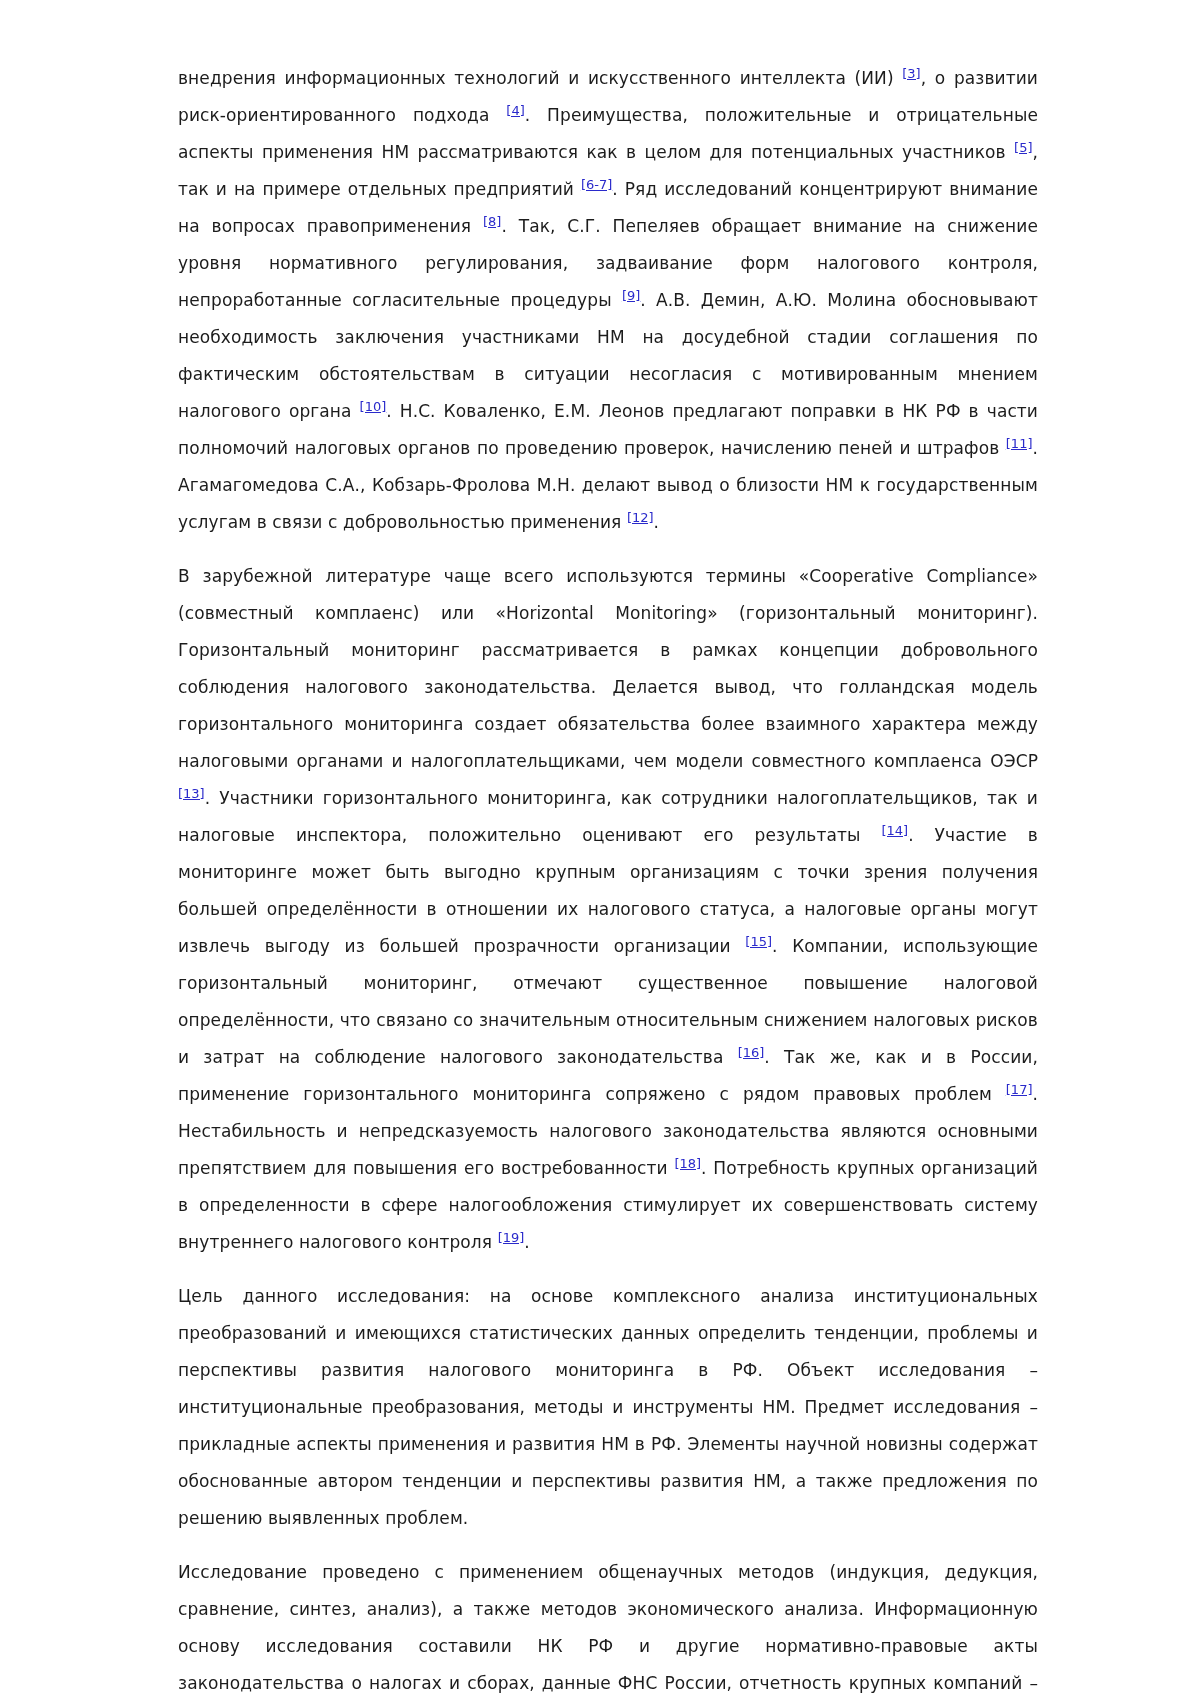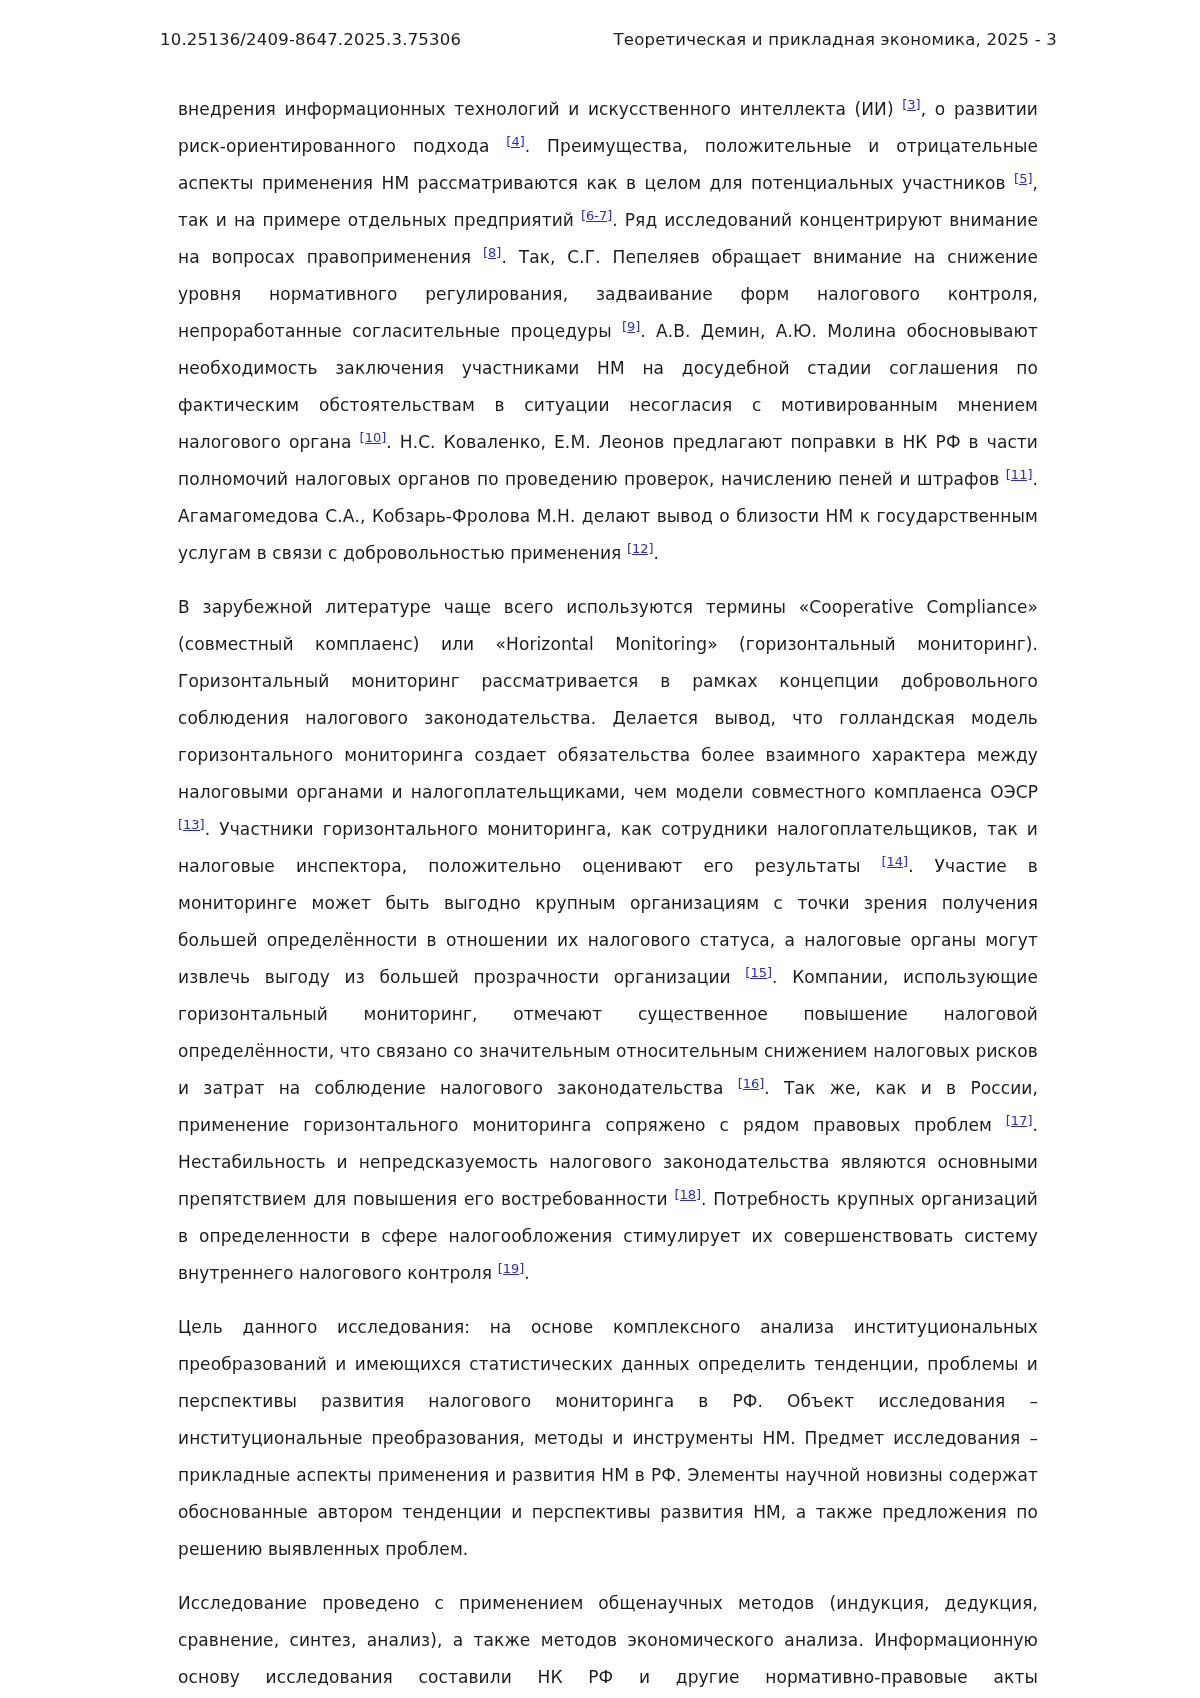--- a/index.html
+++ b/index.html
@@ -29,42 +29,38 @@
     color: #1c1c1c;
     white-space: nowrap;
   }
   .article-body {
     margin: 26px 162px 0 178px;
     font-size: 17px;
     line-height: 37px;
     text-align: justify;
     letter-spacing: 0.1px;
   }
-  .para { margin: 16px 0 17px 0; }
+  .para { margin: 4px 0 17px 0; }
   .para:last-child { margin-bottom: 0; }
   .cite {
     color: var(--cite-color, #2a2acb);
     font-size: 13px;
     line-height: 0;
     vertical-align: 6px;
     text-decoration: underline;
     letter-spacing: 0;
     cursor: pointer;
     white-space: nowrap;
   }
 </style>
 </head>
 <body>
 
 <div class="page">
 
-  <header class="page-header">
-    <span class="doi">10.25136/2409-8647.2025.3.75306</span>
-    <span class="journal">Теоретическая и прикладная экономика, 2025 - 3</span>
-  </header>
 
   <main class="article-body">
       <p class="para">внедрения информационных технологий и искусственного интеллекта (ИИ) <a class="cite">[3]</a>, о развитии риск-ориентированного подхода <a class="cite">[4]</a>. Преимущества, положительные и отрицательные аспекты применения НМ рассматриваются как в целом для потенциальных участников <a class="cite">[5]</a>, так и на примере отдельных предприятий <a class="cite">[6-7]</a>. Ряд исследований концентрируют внимание на вопросах правоприменения <a class="cite">[8]</a>. Так, С.Г. Пепеляев обращает внимание на снижение уровня нормативного регулирования, задваивание форм налогового контроля, непроработанные согласительные процедуры <a class="cite">[9]</a>. А.В. Демин, А.Ю. Молина обосновывают необходимость заключения участниками НМ на досудебной стадии соглашения по фактическим обстоятельствам в ситуации несогласия с мотивированным мнением налогового органа <a class="cite">[10]</a>. Н.С. Коваленко, Е.М. Леонов предлагают поправки в НК РФ в части полномочий налоговых органов по проведению проверок, начислению пеней и штрафов <a class="cite">[11]</a>. Агамагомедова С.А., Кобзарь-Фролова М.Н. делают вывод о близости НМ к государственным услугам в связи с добровольностью применения <a class="cite">[12]</a>.</p>
       <p class="para">В зарубежной литературе чаще всего используются термины «Cooperative Compliance» (совместный комплаенс) или «Horizontal Monitoring» (горизонтальный мониторинг). Горизонтальный мониторинг рассматривается в рамках концепции добровольного соблюдения налогового законодательства. Делается вывод, что голландская модель горизонтального мониторинга создает обязательства более взаимного характера между налоговыми органами и налогоплательщиками, чем модели совместного комплаенса ОЭСР <a class="cite">[13]</a>. Участники горизонтального мониторинга, как сотрудники налогоплательщиков, так и налоговые инспектора, положительно оценивают его результаты <a class="cite">[14]</a>. Участие в мониторинге может быть выгодно крупным организациям с точки зрения получения большей определённости в отношении их налогового статуса, а налоговые органы могут извлечь выгоду из большей прозрачности организации <a class="cite">[15]</a>. Компании, использующие горизонтальный мониторинг, отмечают существенное повышение налоговой определённости, что связано со значительным относительным снижением налоговых рисков и затрат на соблюдение налогового законодательства <a class="cite">[16]</a>. Так же, как и в России, применение горизонтального мониторинга сопряжено с рядом правовых проблем <a class="cite">[17]</a>. Нестабильность и непредсказуемость налогового законодательства являются основными препятствием для повышения его востребованности <a class="cite">[18]</a>. Потребность крупных организаций в определенности в сфере налогообложения стимулирует их совершенствовать систему внутреннего налогового контроля <a class="cite">[19]</a>.</p>
       <p class="para">Цель данного исследования: на основе комплексного анализа институциональных преобразований и имеющихся статистических данных определить тенденции, проблемы и перспективы развития налогового мониторинга в РФ. Объект исследования – институциональные преобразования, методы и инструменты НМ. Предмет исследования – прикладные аспекты применения и развития НМ в РФ. Элементы научной новизны содержат обоснованные автором тенденции и перспективы развития НМ, а также предложения по решению выявленных проблем.</p>
       <p class="para">Исследование проведено с применением общенаучных методов (индукция, дедукция, сравнение, синтез, анализ), а также методов экономического анализа. Информационную основу исследования составили НК РФ и другие нормативно-правовые акты законодательства о налогах и сборах, данные ФНС России, отчетность крупных компаний – участников НМ, а также тексты докладов сотрудников ФНС России, размещённые в открытом доступе. Проведен анализ данных, характеризующих результативность и</p>
     </main>
 
 </div>
 

